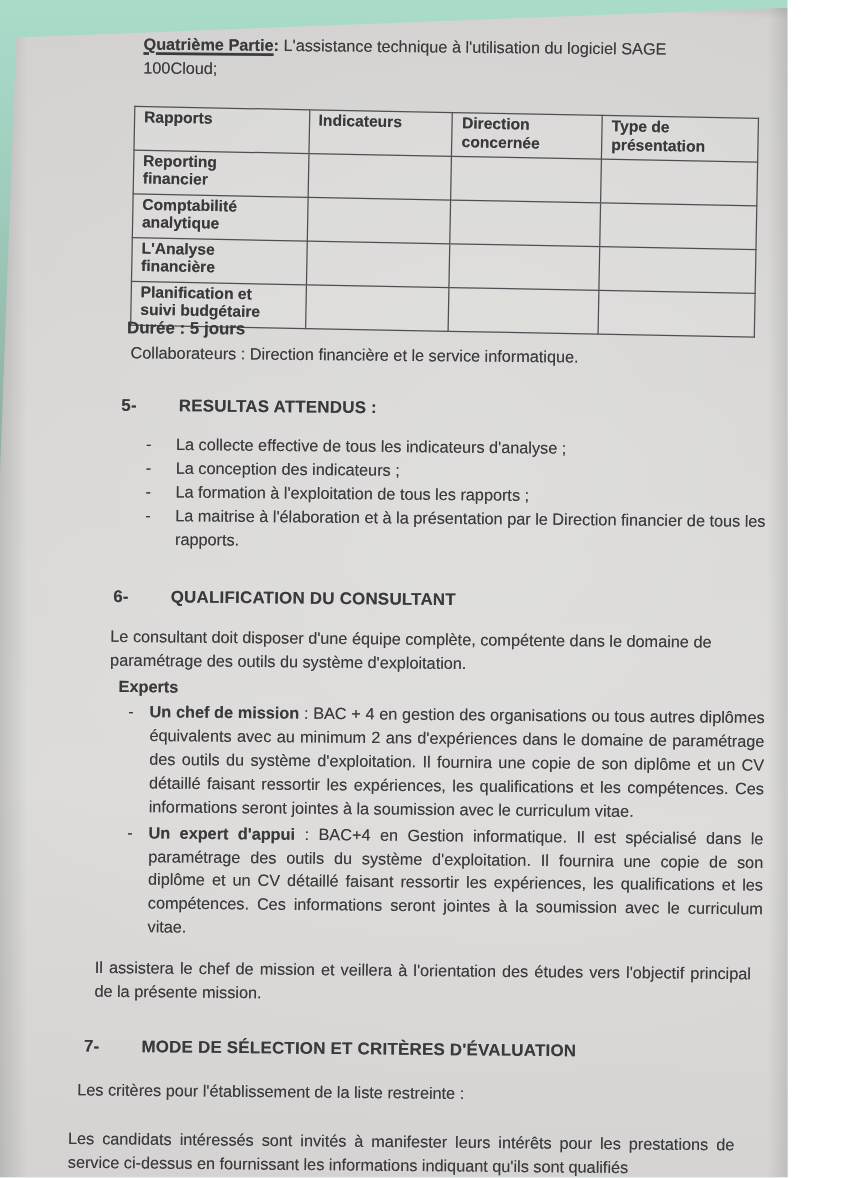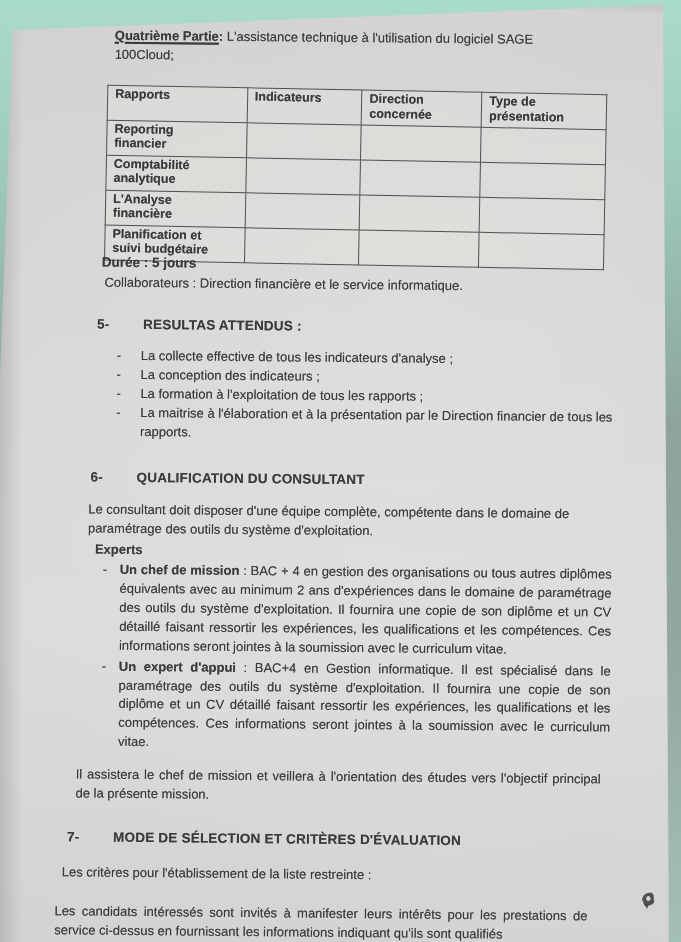--- a/index.html
+++ b/index.html
@@ -1,18 +1,18 @@
 <!DOCTYPE html>
 <html><head>
 <meta charset="utf-8">
 <style>
   html,body{margin:0;padding:0;}
   body{font-family:"Liberation Sans","DejaVu Sans",sans-serif;}
   .photo{
-    position:relative;width:681px;height:942px;overflow:hidden;
+    position:relative;width:630px;height:942px;overflow:hidden;
     background:linear-gradient(180deg,#aadcca 0%,#9ecbbb 18%,#8da49b 45%,#93a79e 68%,#a3c0b4 100%);
   }
   .paper{
     position:absolute;inset:0;
     clip-path:polygon(13px 30px,663px 5px,669px 942px,0px 942px,0px 380px);
     background:
       radial-gradient(120% 90% at 60% 40%, rgba(255,255,255,0.16), rgba(0,0,0,0) 62%),
       linear-gradient(183deg,#b7b6b4 0px,#d2d1cf 16px,#d8d7d5 38%,#dcdbd9 68%,#d4d3d1 100%);
   }
   .paper::before{

